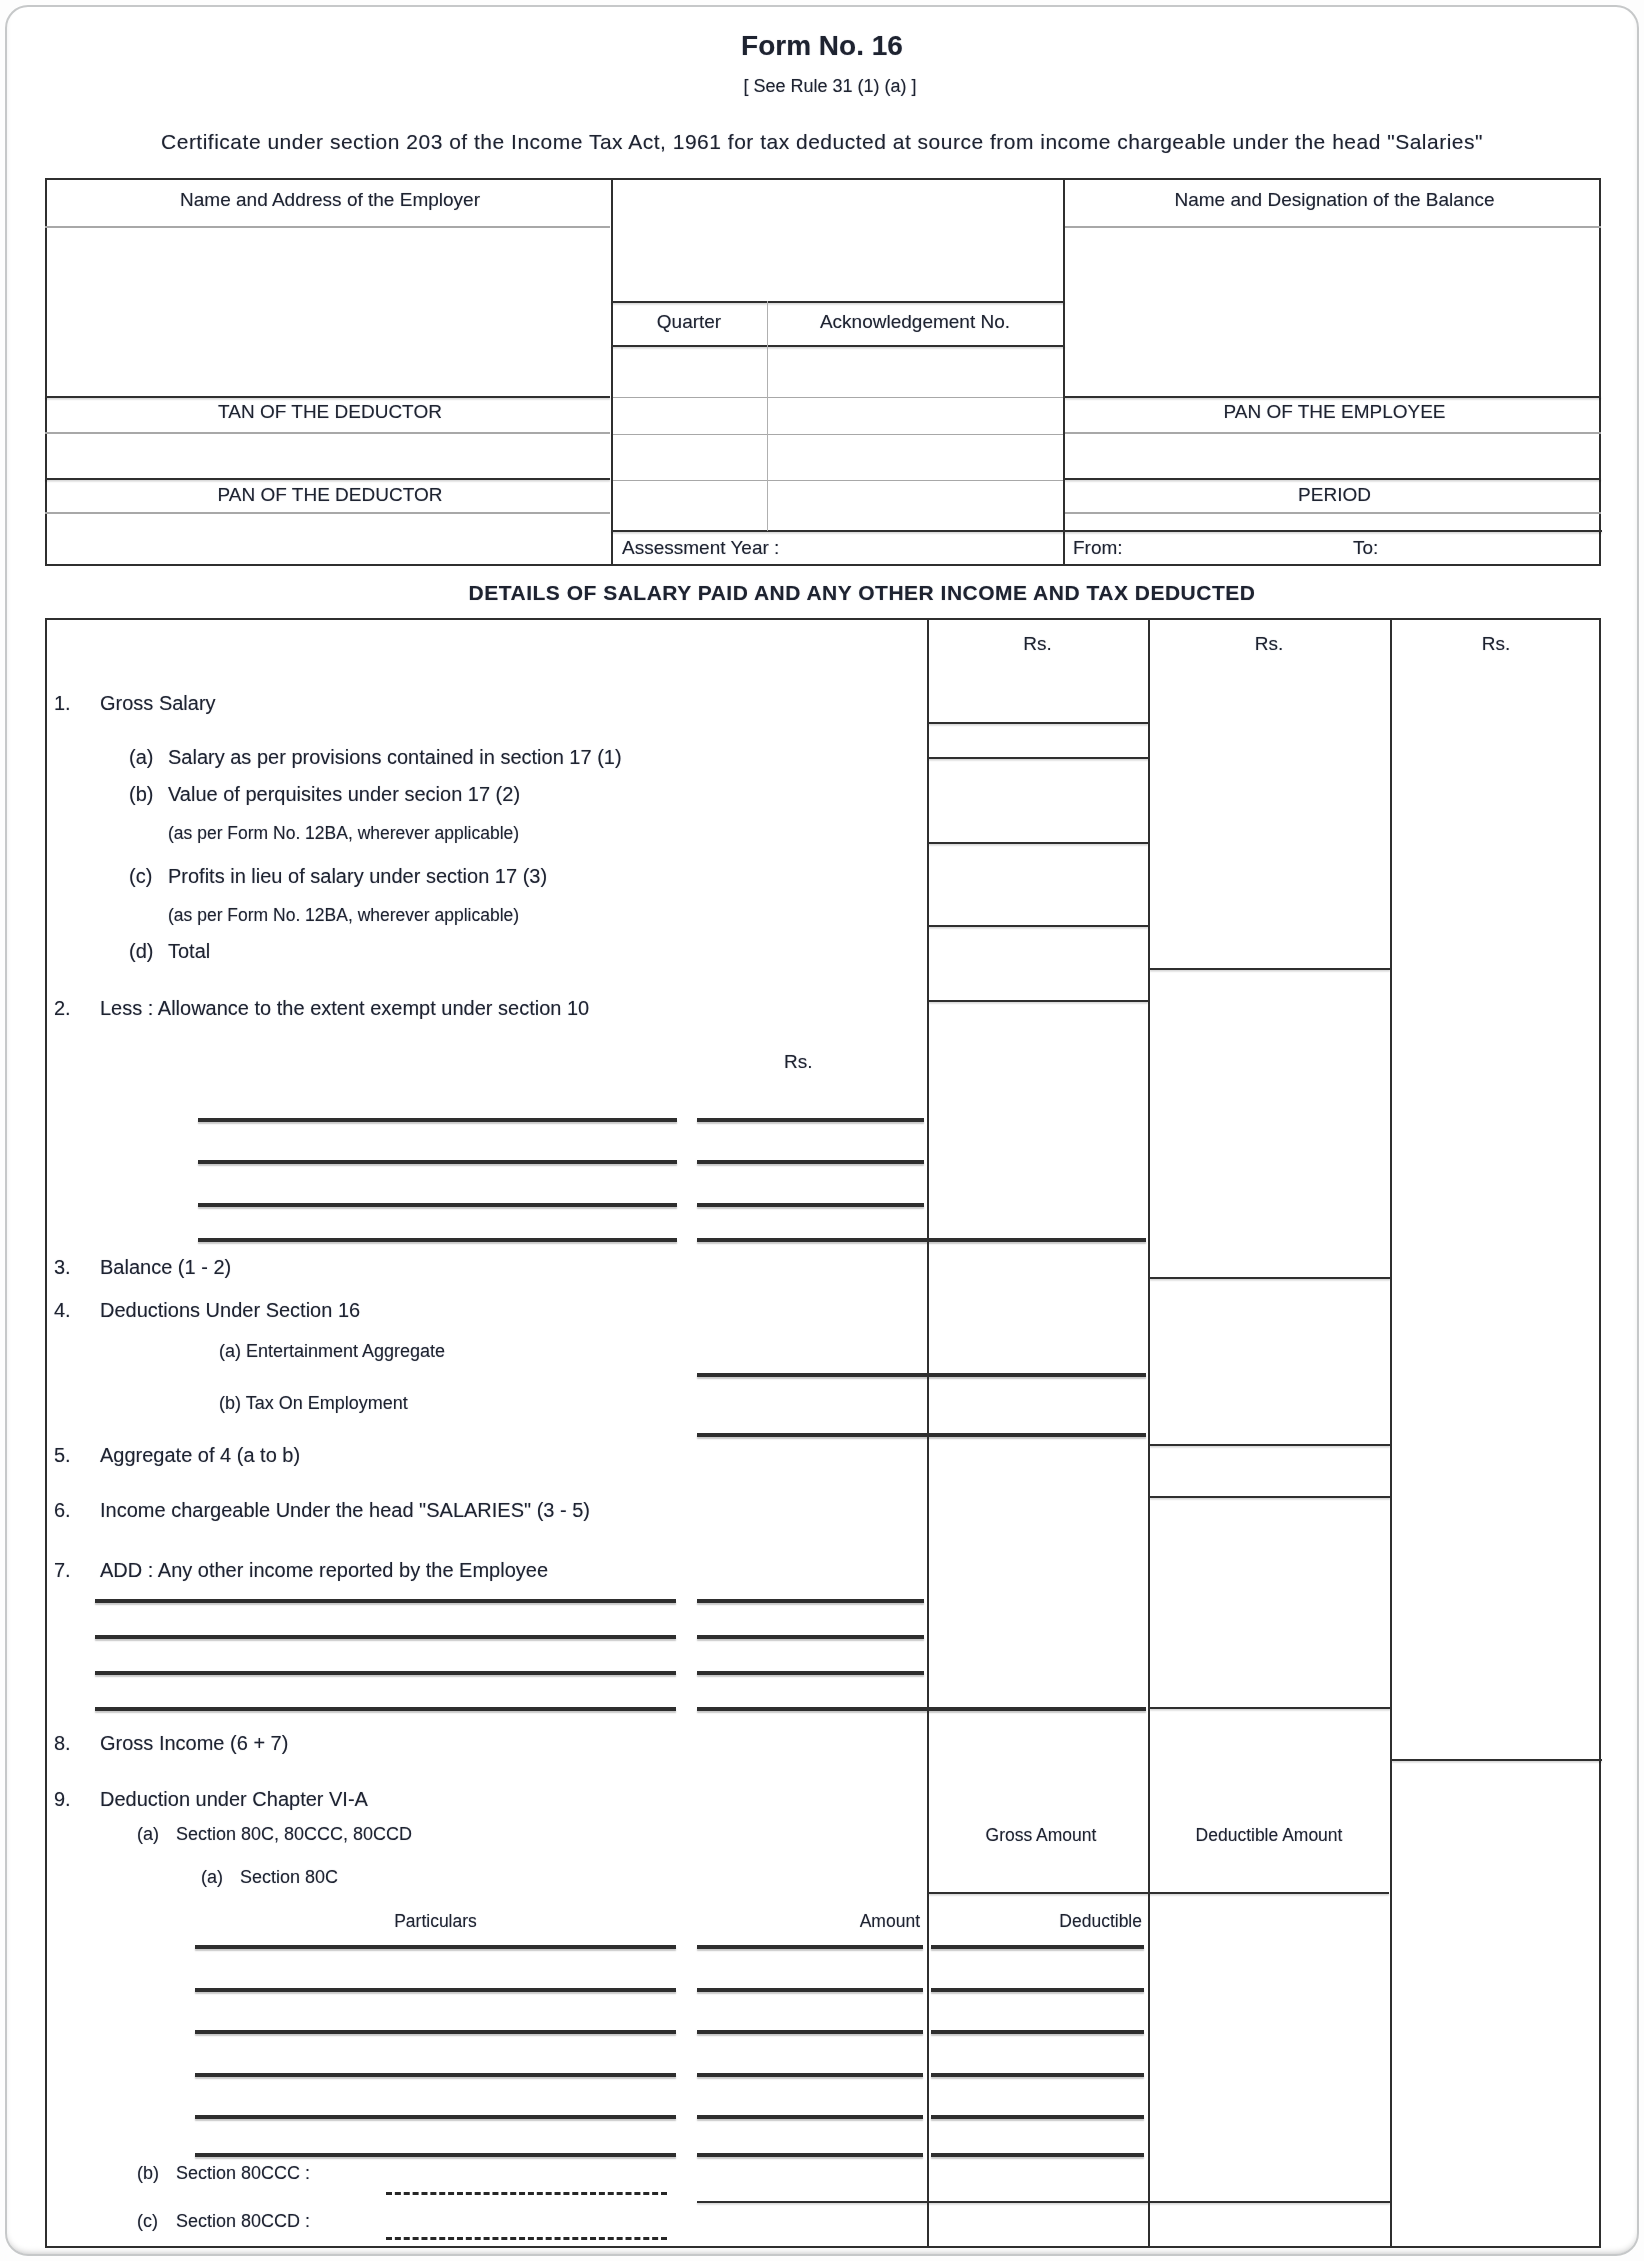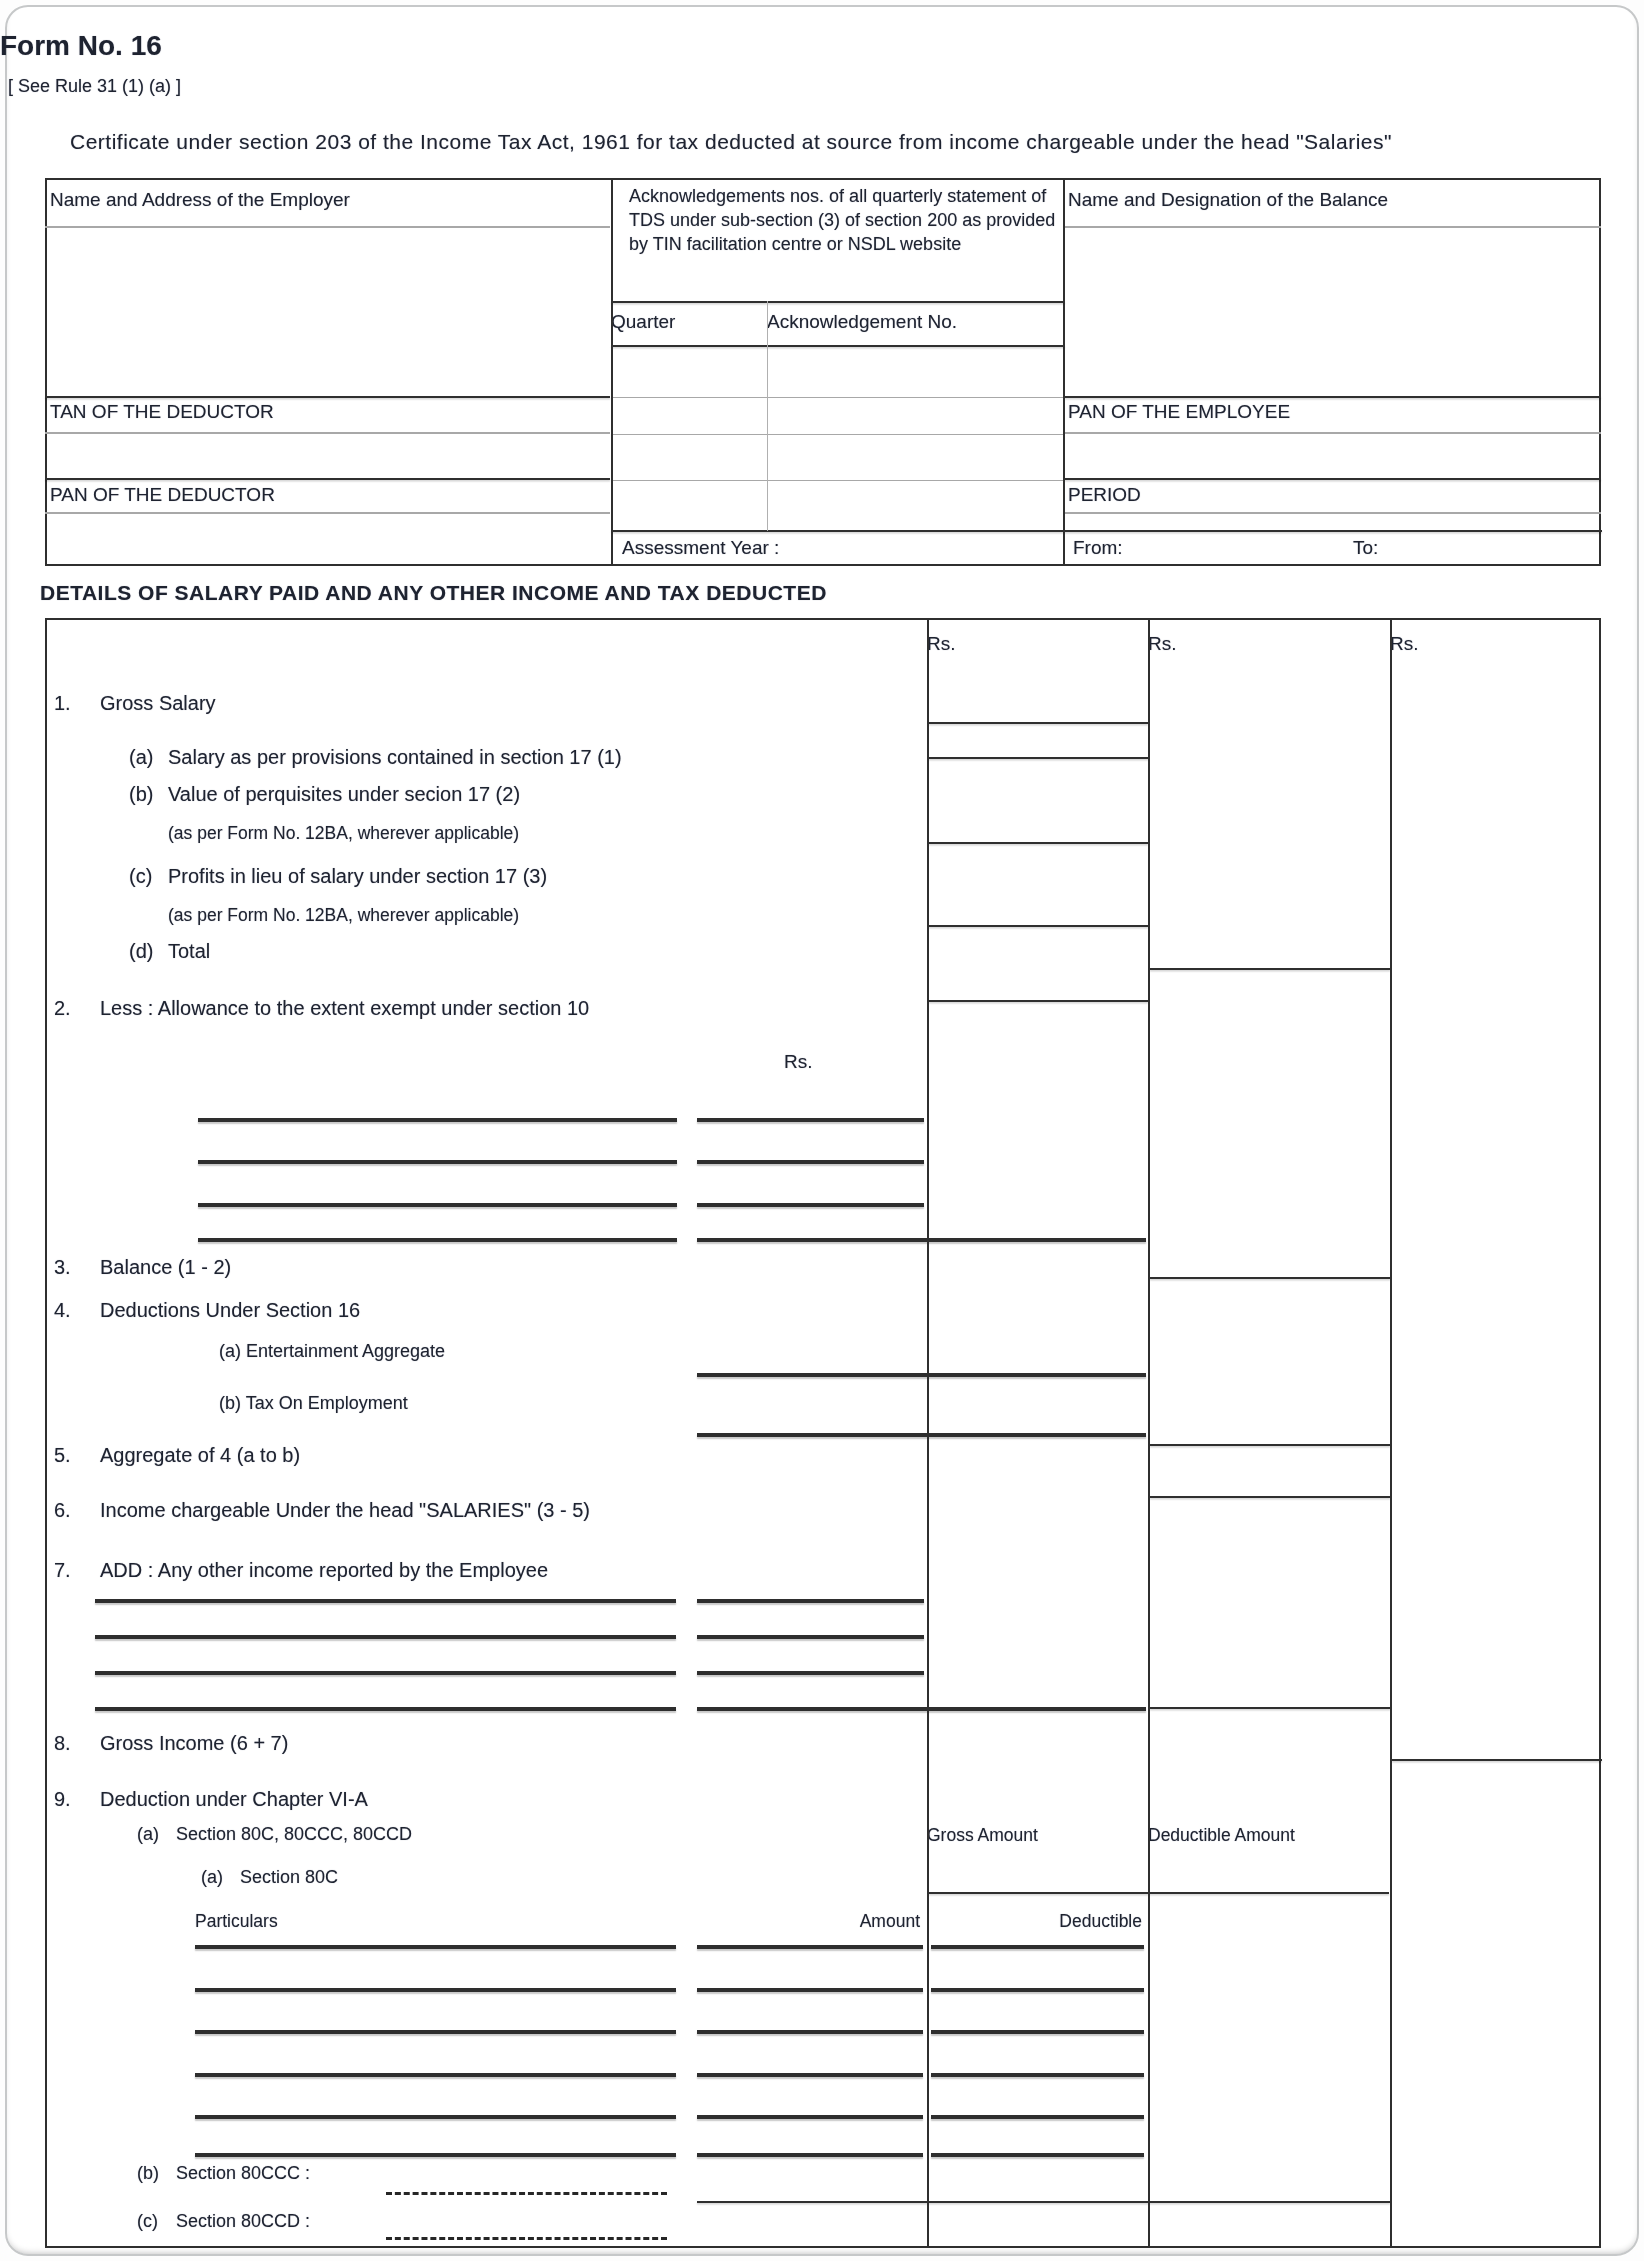--- a/index.html
+++ b/index.html
@@ -3,21 +3,21 @@
 <meta charset="utf-8">
 <style>
   html,body{margin:0;padding:0;background:#fdfdfd;}
   body{width:1644px;height:2261px;position:relative;overflow:hidden;
        font-family:"Liberation Sans",sans-serif;}
   #frame{position:absolute;inset:5px;border:2px solid #c6c8c9;border-radius:23px;
          background:#ffffff;box-shadow:inset 0 -4px 7px -4px rgba(0,0,0,.28);}
   #page{position:absolute;inset:0;filter:blur(0.2px);}
   .t{position:absolute;color:#1e2330;font-size:20px;line-height:1.18;white-space:pre;
      text-shadow:0 0 1px rgba(25,35,70,.38);}
-  .c{white-space:normal;}
+  .c{text-align:center;white-space:normal;}
   .r{text-align:right;}
   .b{font-weight:bold;}
   .s38{font-size:19px;} .s36{font-size:18px;margin-left:8px;} .s35{font-size:17.5px;}
   .s42{font-size:21px;} .s56{font-size:28px;} .s37{font-size:21px;}
   .box{position:absolute;border:2.5px solid #2f2f2f;box-sizing:border-box;}
   .ln{position:absolute;}
   .ln.d{background:#2f2f2f;box-shadow:0 1.5px 1.5px rgba(0,0,0,.18);}
   .ln.l{background:#a8a8a8;}
   .ln.u{background:#2e2e2e;box-shadow:0 2px 1.5px rgba(0,0,0,.22);}
   .ln.ud{background:none;border-top:3.5px dashed #262626;}
@@ -30,21 +30,20 @@
 <div id="frame"></div>
 <div id="page">
 
   <div class="t b s56 c" style="left:0;top:29px;width:1644px;">Form No. 16</div>
   <div class="t s36 c" style="left:0;top:76px;width:1644px;">[ See Rule 31 (1) (a) ]</div>
   <div class="t s37 c" style="left:70px;top:130px;width:1504px;letter-spacing:0.5px;">Certificate under section 203 of the Income Tax Act, 1961 for tax deducted at source from income chargeable under the head "Salaries"</div>
 
   <div class="box" style="left:45px;top:178px;width:1556px;height:388px;"></div>
 
   <div class="t s38 c" style="left:50px;top:189px;width:560px;">Name and Address of the Employer</div>
-  <div class="t s36 c" style="left:621px;top:185px;width:437px;line-height:1.32;">Acknowledgements nos. of all quarterly statement of TDS under sub-section (3) of section 200 as provided by TIN facilitation centre or NSDL website</div>
   <div class="t s38 c" style="left:1068px;top:189px;width:533px;">Name and Designation of the Balance</div>
 
   <div class="t s38 c" style="left:611px;top:311px;width:156px;">Quarter</div>
   <div class="t s38 c" style="left:767px;top:311px;width:296px;">Acknowledgement No.</div>
 
   <div class="t s38 c" style="left:50px;top:401px;width:560px;">TAN OF THE  DEDUCTOR</div>
   <div class="t s38 c" style="left:1068px;top:401px;width:533px;">PAN OF THE  EMPLOYEE</div>
 
   <div class="t s38 c" style="left:50px;top:484px;width:560px;">PAN OF THE DEDUCTOR</div>
   <div class="t s38 c" style="left:1068px;top:484px;width:533px;">PERIOD</div>

